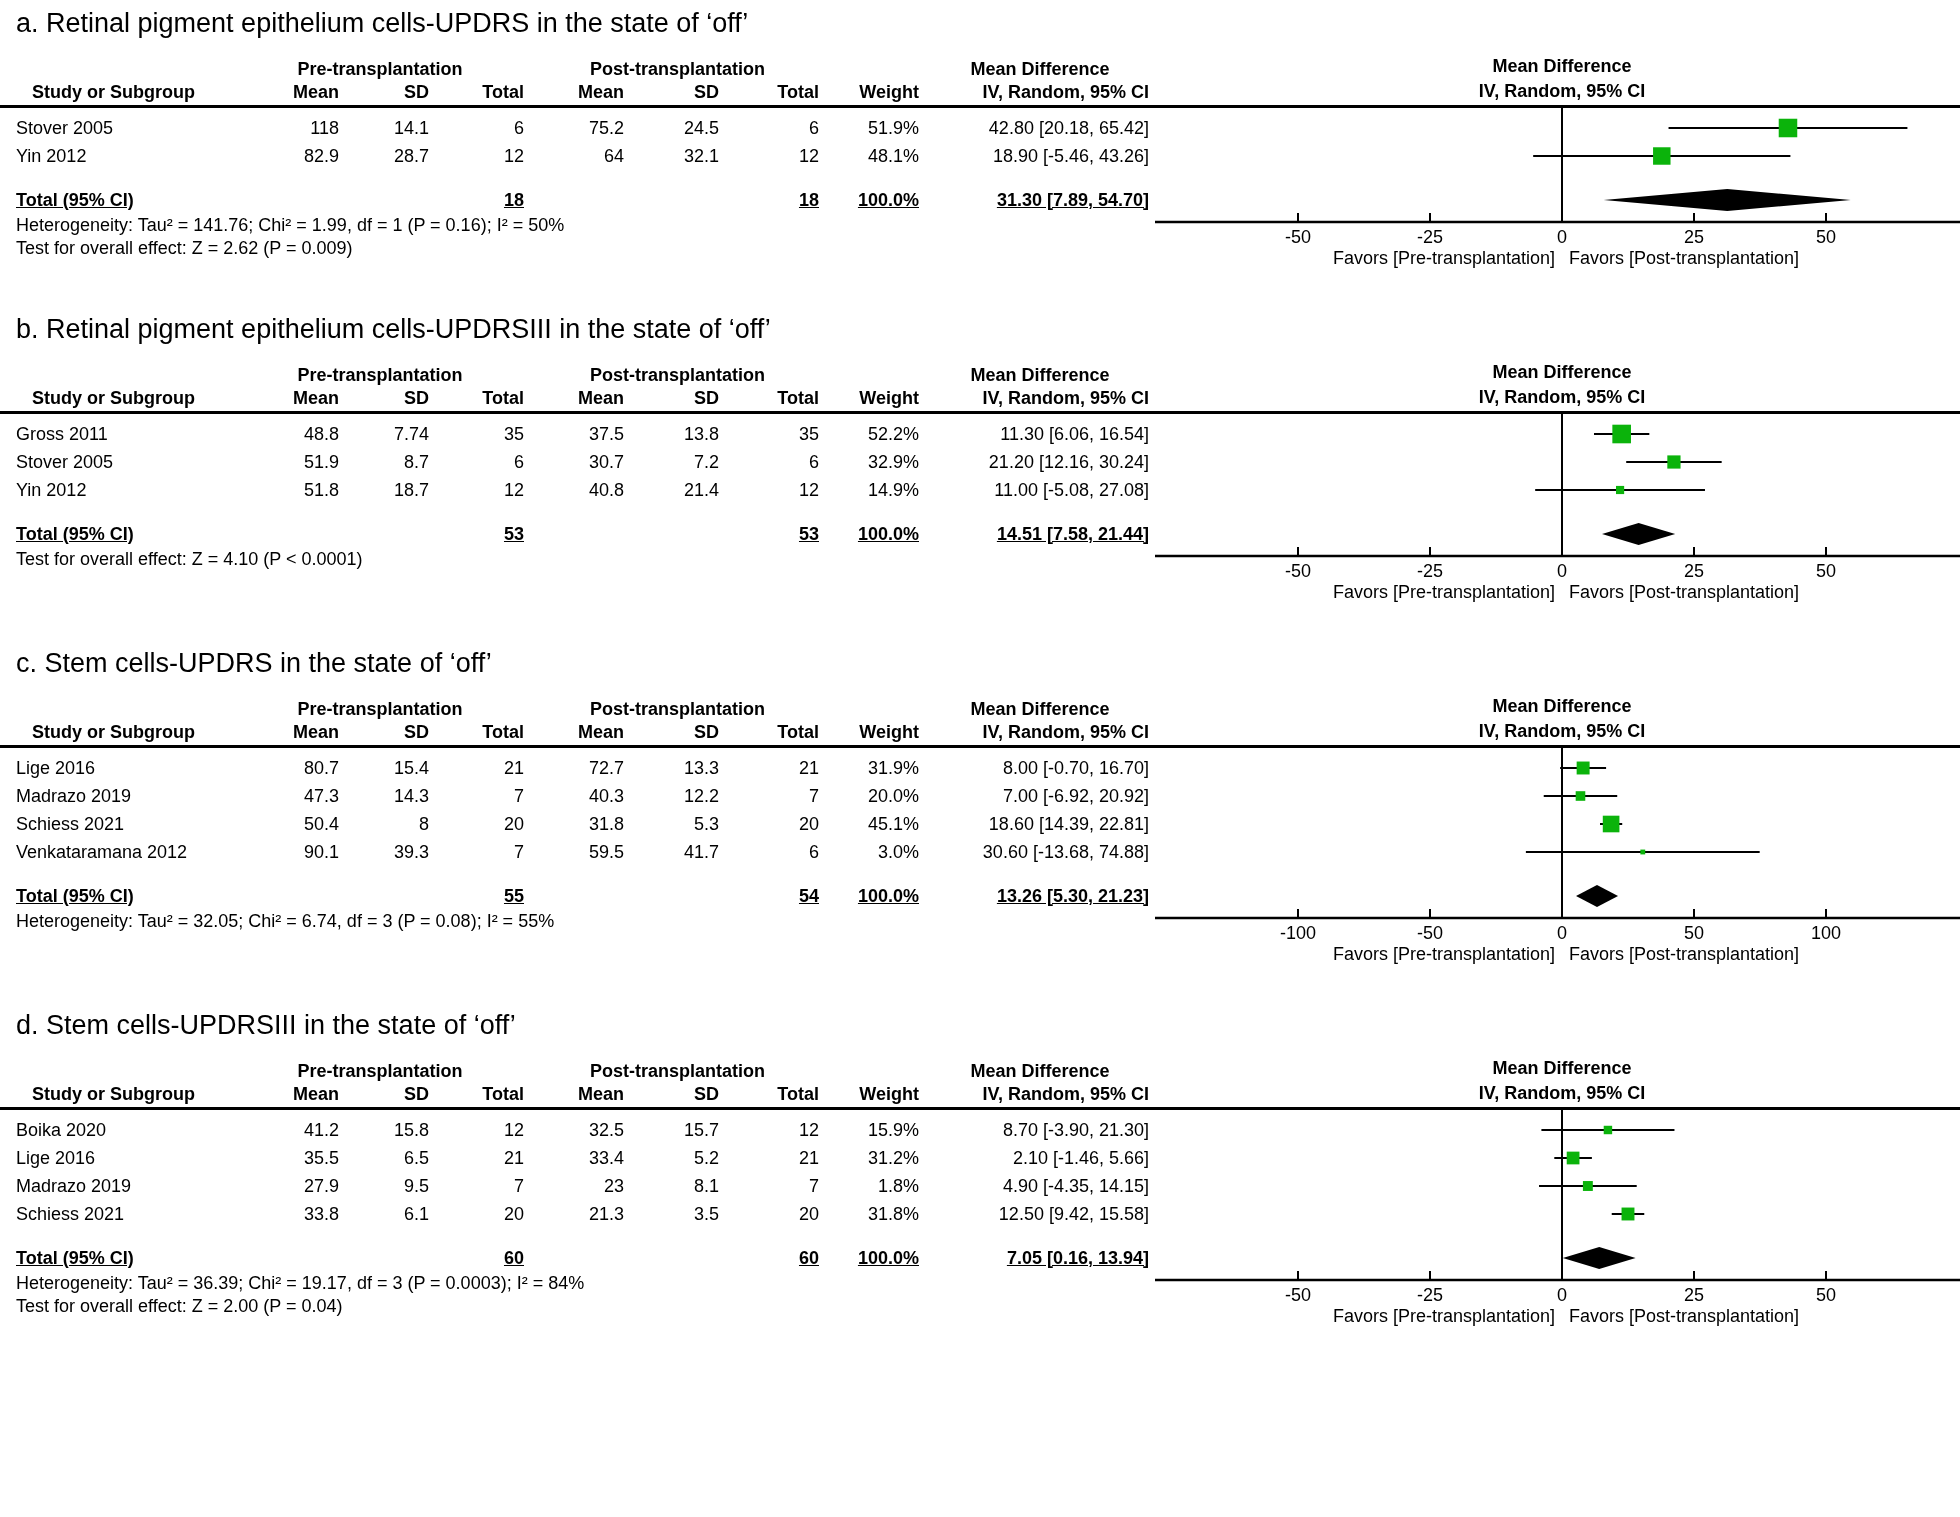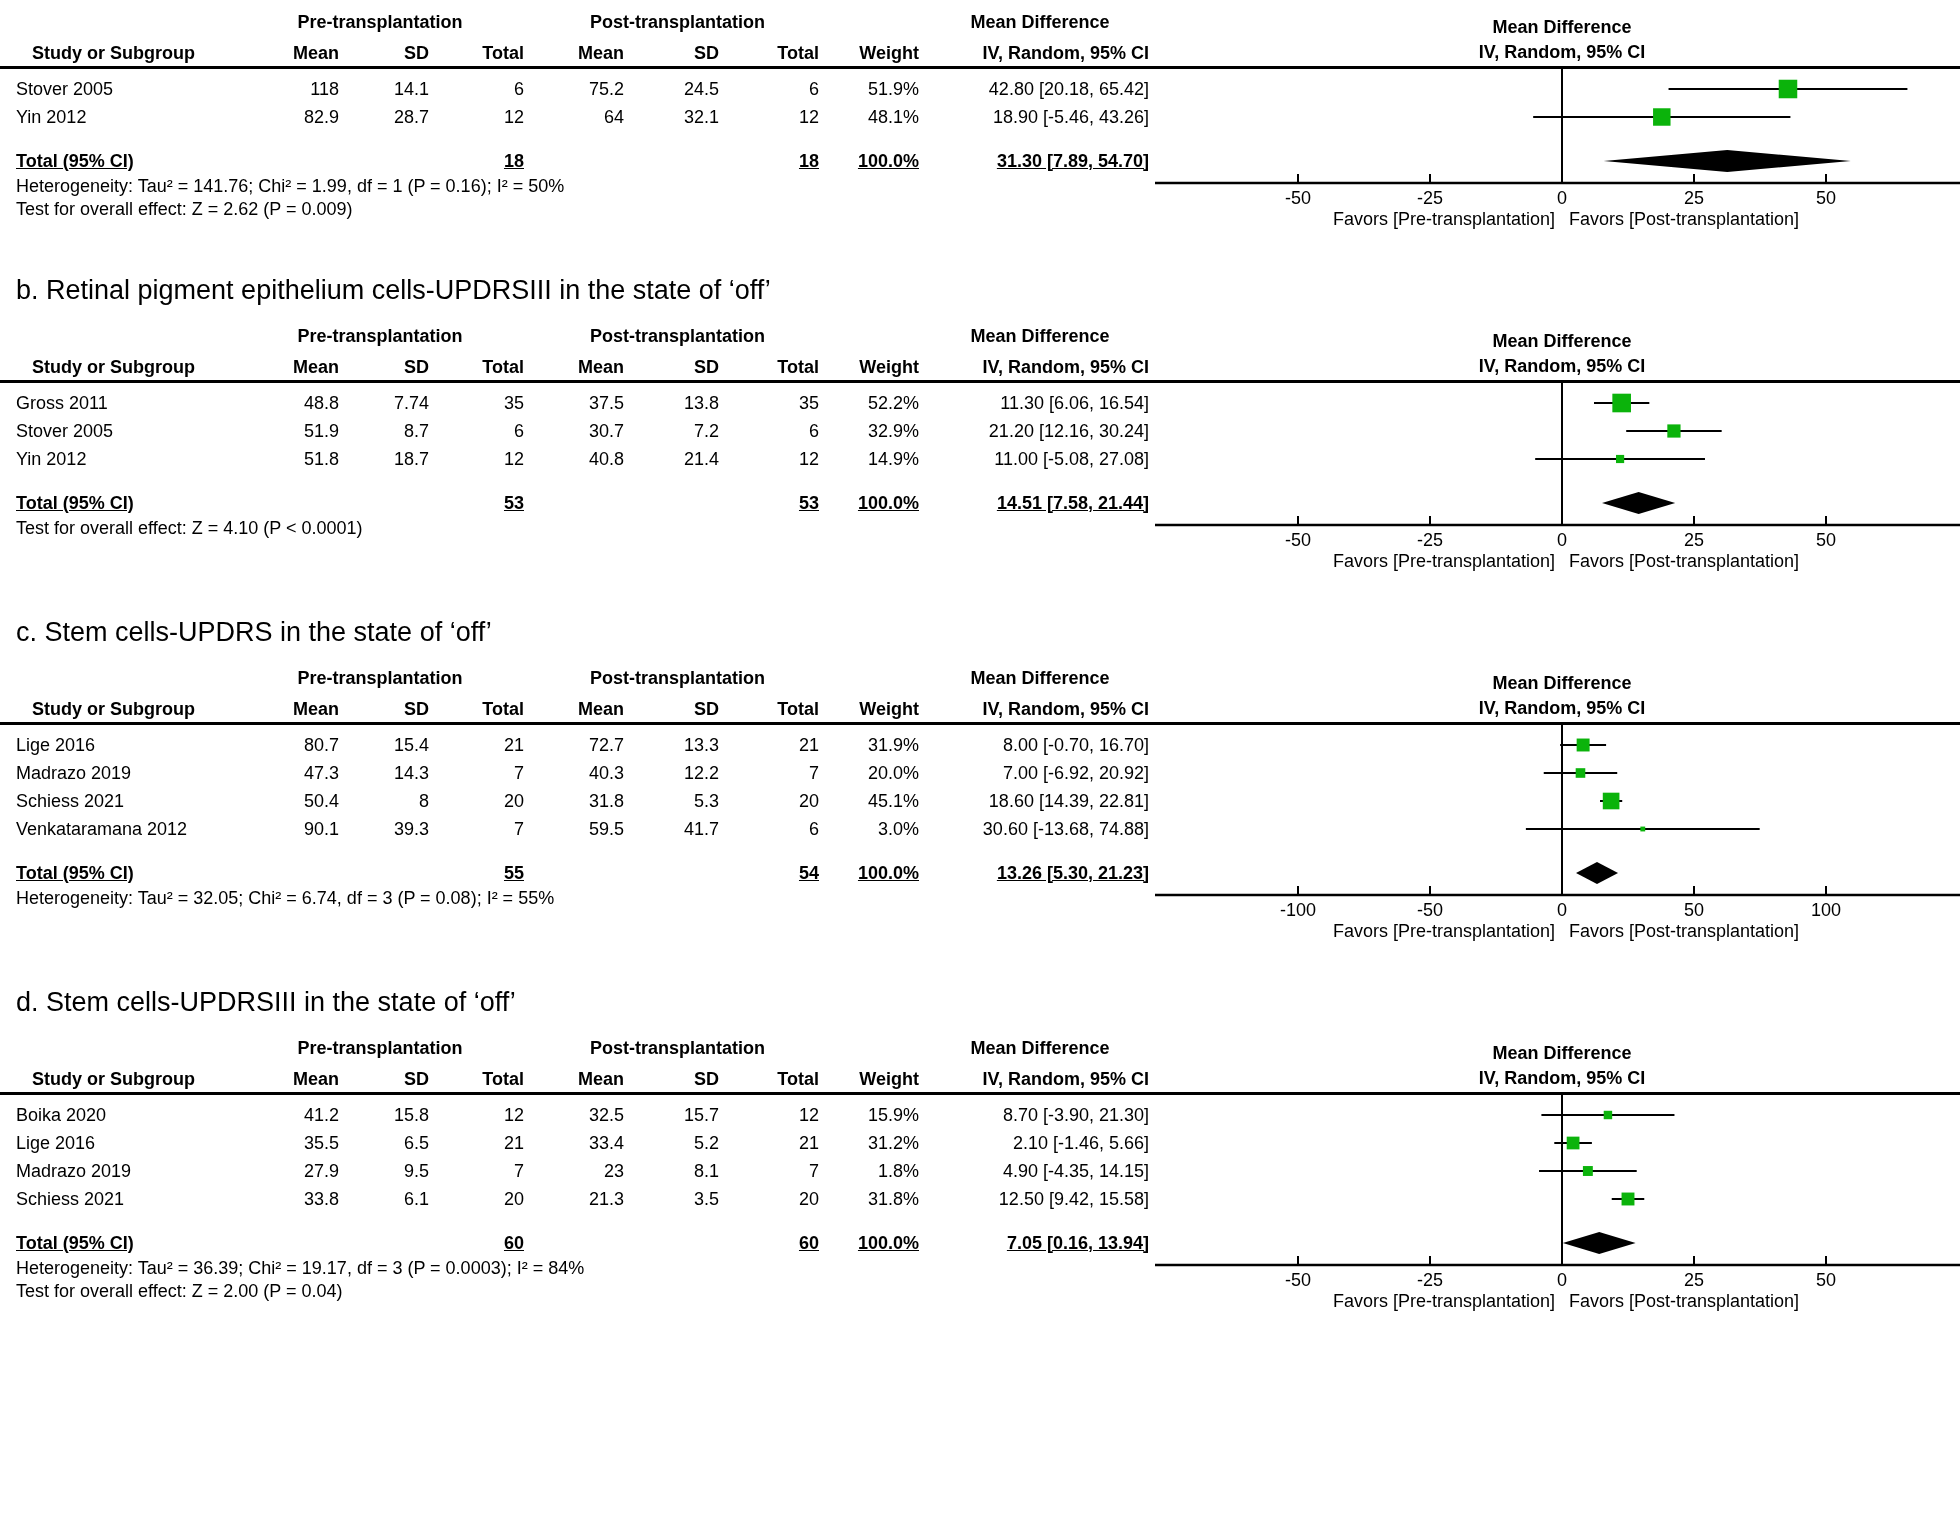--- a/index.html
+++ b/index.html
@@ -1,21 +1,21 @@
 <!DOCTYPE html>
 <html><head>
 <meta charset="utf-8">
 <style>
   html,body{margin:0;padding:0;background:#fff;color:#000;}
   body{width:1960px;font-family:"Liberation Sans",sans-serif;font-size:18px;padding:8px 0 20px 0;}
   .page{width:1960px;}
   .panel{margin:0 0 44px 0;}
   .panel-title{font-size:27px;padding-left:16px;margin:0 0 16px 0;}
   .head-row{display:flex;align-items:flex-end;border-bottom:3px solid #000;padding-top:4px;}
-  .thead-left{width:1155px;display:grid;grid-template-columns:230px 115px 90px 95px 100px 95px 100px 100px 230px;row-gap:10px;padding-bottom:2px;}
+  .thead-left{width:1155px;display:grid;grid-template-columns:230px 115px 90px 95px 100px 95px 100px 100px 230px;row-gap:2px;padding-bottom:2px;}
   .gh{font-weight:bold;text-align:center;grid-row:1;white-space:nowrap;}
   .ch{font-weight:bold;text-align:right;grid-row:2;padding-right:6px;white-space:nowrap;}
   .ch.left{text-align:left;padding-left:32px;}
   .thead-plot{width:805px;position:relative;align-self:stretch;}
   .plot-head{position:absolute;left:407px;bottom:2px;transform:translateX(-50%);text-align:center;font-weight:bold;white-space:nowrap;line-height:1.35;}
   .body-row{display:flex;}
   .tbody-left{width:1155px;padding-top:6px;}
   .trow{display:grid;grid-template-columns:230px 115px 90px 95px 100px 95px 100px 100px 230px;height:28px;align-items:center;}
   .trow.total{font-weight:bold;text-decoration:underline;}
   .cell{text-align:right;padding-right:6px;white-space:nowrap;}
@@ -24,20 +24,21 @@
   .note{height:23px;line-height:23px;padding-left:16px;white-space:nowrap;}
   svg{display:block;}
   svg text{font-family:"Liberation Sans",sans-serif;fill:#000;font-size:18px;}
 </style>
 </head>
 <body>
 
 <div class="page">
   <div id="panels">
       <div class="panel">
+        <div class="panel-title">a. Retinal pigment epithelium cells-UPDRS in the state of ‘off’</div>
         <div class="head-row">
           <div class="thead-left">
             <div class="gh" style="grid-column: 2 / 5;">Pre-transplantation</div>
             <div class="gh" style="grid-column: 5 / 8;">Post-transplantation</div>
             <div class="gh" style="grid-column: 9;">Mean Difference</div>
             <div class="ch left" style="grid-area: 2 / 1;">Study or Subgroup</div>
             <div class="ch" style="grid-area: 2 / 2;">Mean</div>
             <div class="ch" style="grid-area: 2 / 3;">SD</div>
             <div class="ch" style="grid-area: 2 / 4;">Total</div>
             <div class="ch" style="grid-area: 2 / 5;">Mean</div>

